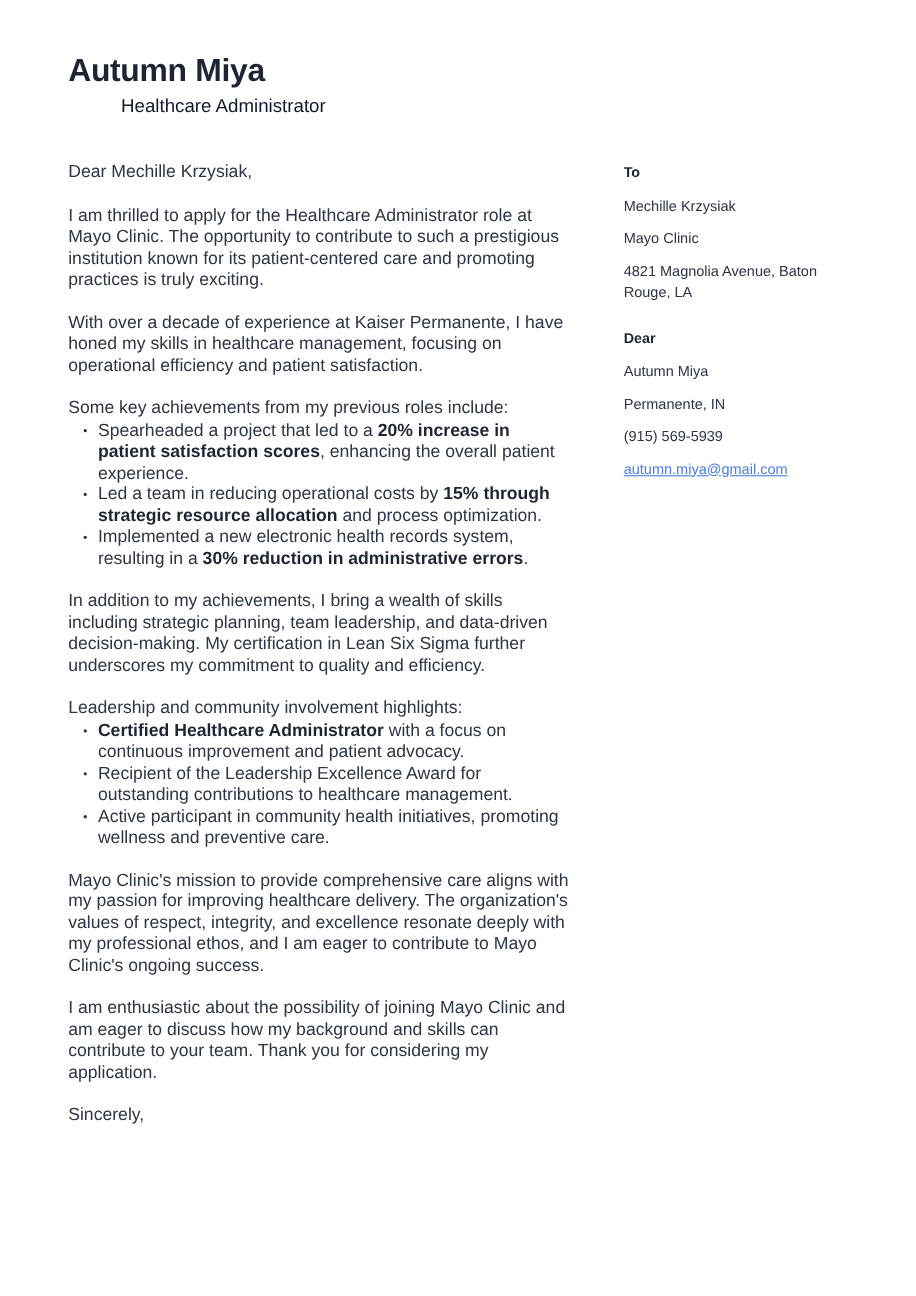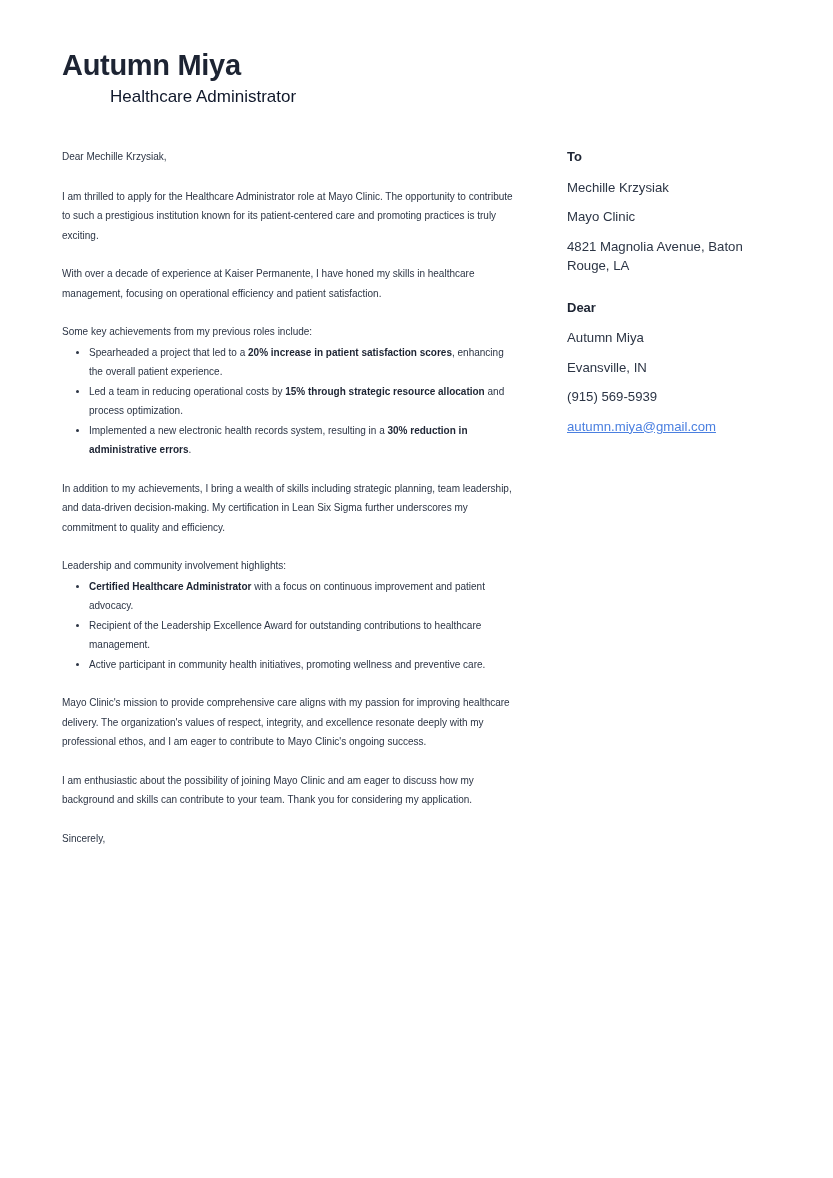--- a/index.html
+++ b/index.html
@@ -42,21 +42,21 @@
     margin-top: 5px;
     line-height: 1.2;
     margin-left: 48px;
   }
   
   .body-col {
     position: absolute;
     left: 62px;
     top: 147px;
     width: 458px;
-    font-size: 10px;
+    font-size: 16px;
     line-height: 19.5px;
     color: #2c3545;
   }
   .side-col {
     position: absolute;
     left: 567px;
     top: 147px;
     width: 205px;
     font-size: 13.2px;
     line-height: 19.5px;
@@ -186,20 +186,20 @@
     <div class="side-group">
       <div class="side-heading">To</div>
       <div class="side-line">Mechille Krzysiak</div>
       <div class="side-line">Mayo Clinic</div>
       <div class="side-line">4821 Magnolia Avenue, Baton Rouge, LA</div>
     </div>
 
     <div class="side-group">
       <div class="side-heading">Dear</div>
       <div class="side-line">Autumn Miya</div>
-      <div class="side-line">Evansville, IN</div>
+      <div class="side-line">Permanente, IN</div>
       <div class="side-line">(915) 569-5939</div>
       <div class="side-line"><a class="email-link" href="#">autumn.miya@gmail.com</a></div>
     </div>
 
   </div>
 
 </div>
 
 </body></html>

